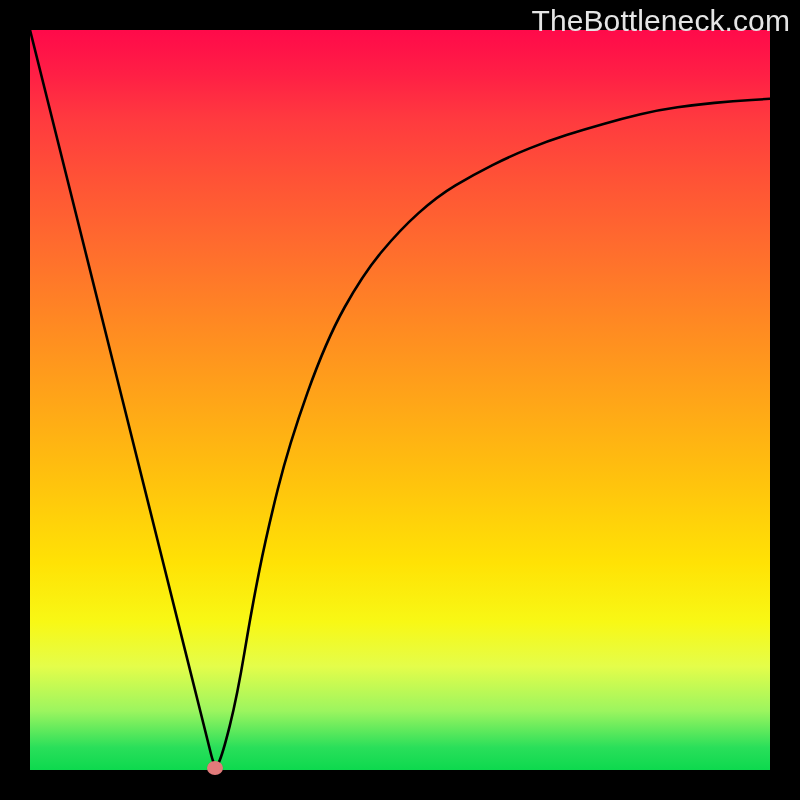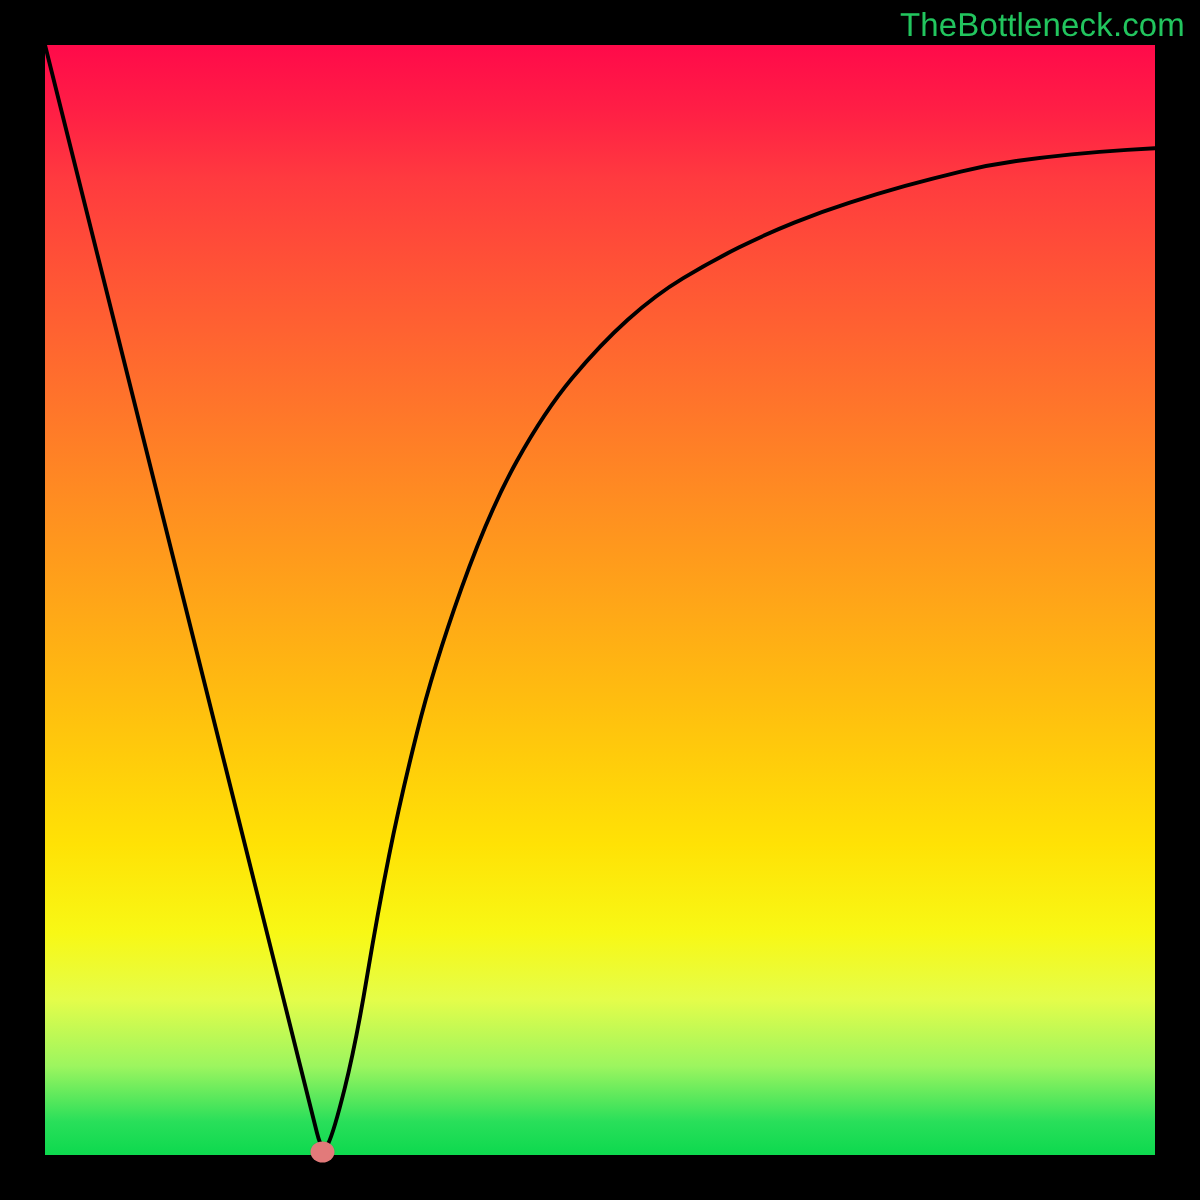--- a/index.html
+++ b/index.html
@@ -55,22 +55,22 @@
     width: 16px;
     height: 14px;
     border-radius: 50% / 50%;
     background: #e27a7a;
     box-shadow: 0 0 0 0.5px rgba(0,0,0,0.05);
   }
   .watermark {
     position: absolute;
     top: 4px;
     right: 10px;
-    color: #22c55e;
-    font-size: 22px;
+    color: #e5e5e5;
+    font-size: 30px;
     letter-spacing: 0.1px;
     font-weight: 400;
   }
 </style>
 </head>
 <body>
 
 <div class="frame">
 
   <div class="plot-area">

